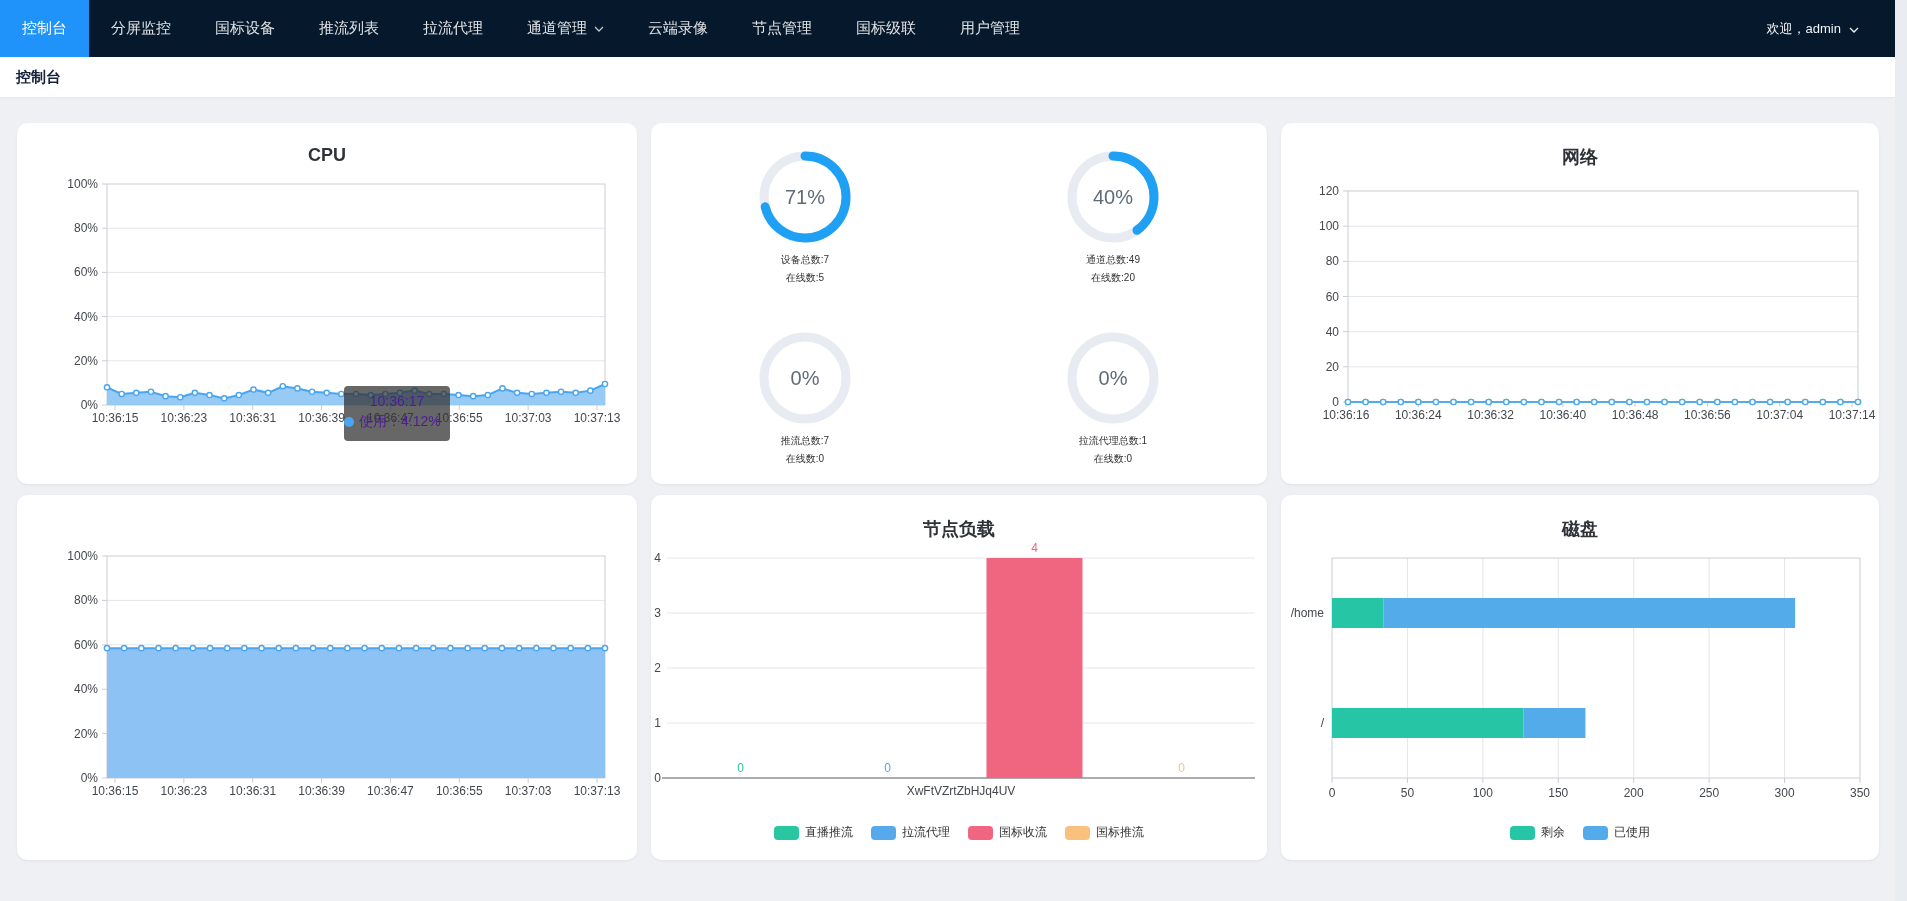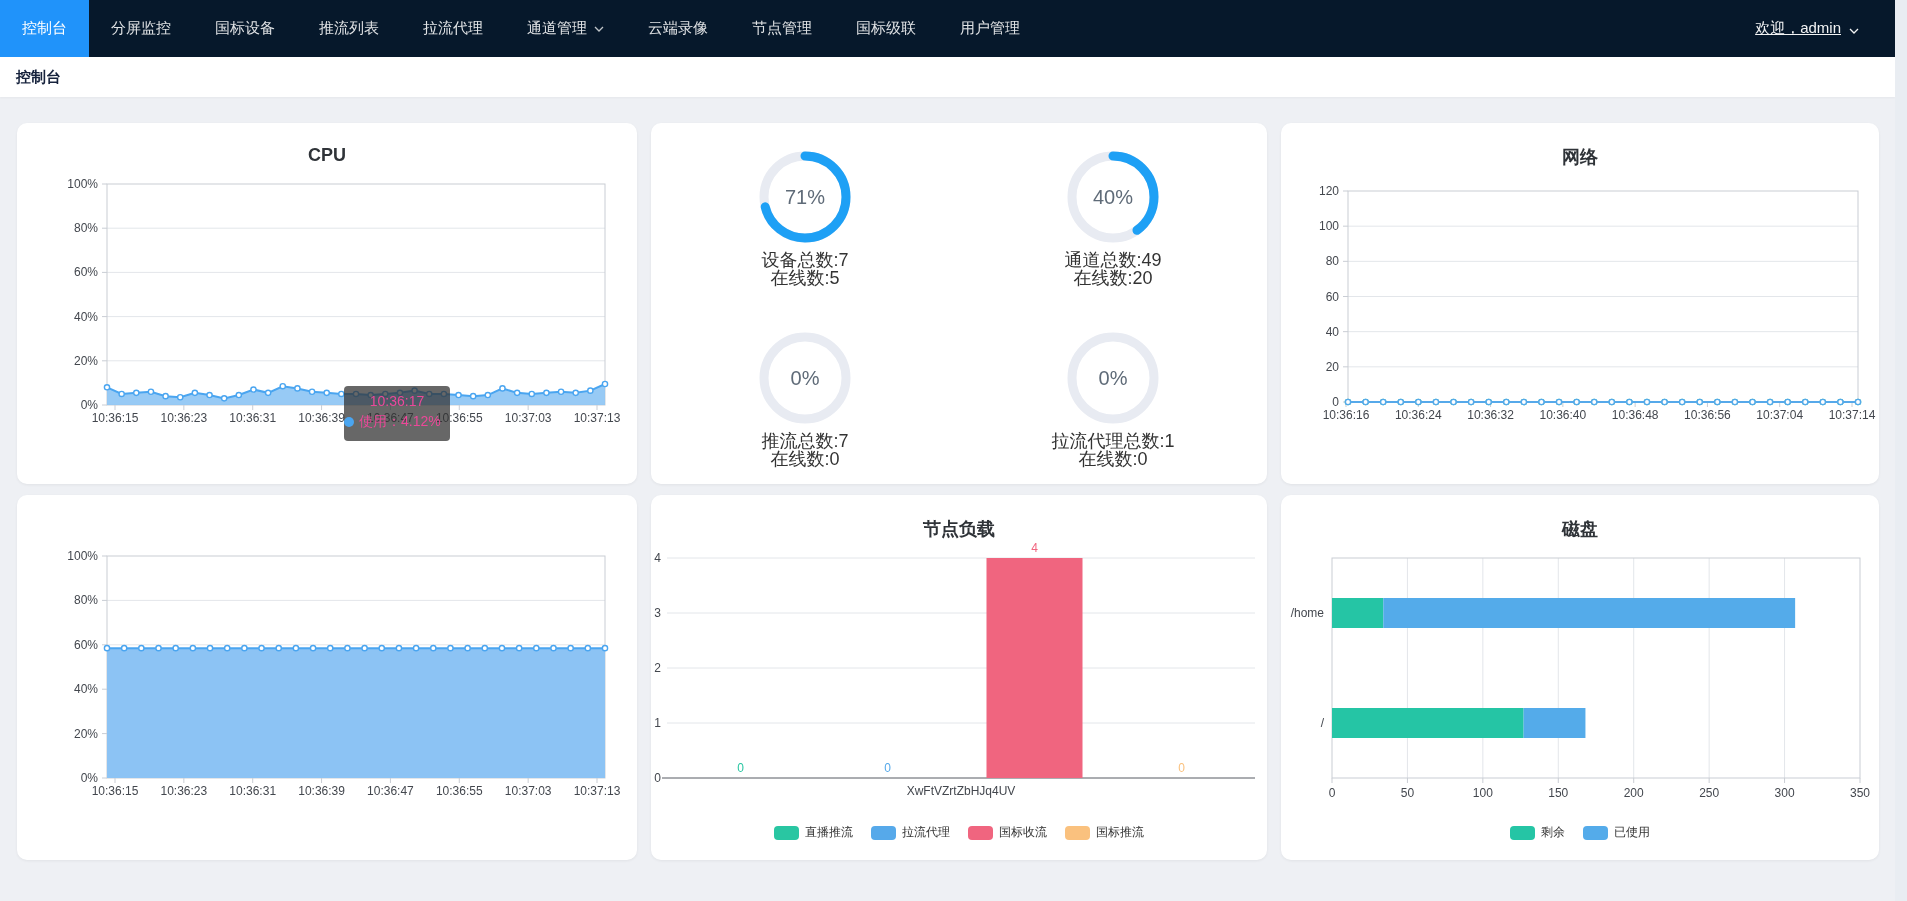--- a/index.html
+++ b/index.html
@@ -7,52 +7,52 @@
     font-family:"Liberation Sans","DejaVu Sans",sans-serif; }
   svg text { font-family:"Liberation Sans","DejaVu Sans",sans-serif; }
 
   
   .navbar { height:57px; width:1895px; background:#06182b; display:flex; align-items:stretch; }
   .nav-item { padding:0 22px; display:flex; align-items:center; gap:7px; font-size:15px;
     color:rgba(255,255,255,.88); cursor:pointer; white-space:nowrap; }
   .nav-item.active { background:#2093fa; color:#fff; }
   .nav-item .chev { color:rgba(255,255,255,.75); display:flex; }
   .nav-welcome { margin-left:auto; padding-right:36px; display:flex; align-items:center; gap:8px;
-    font-size:15px; color:rgba(255,255,255,.95); cursor:pointer;text-decoration:underline; }
+    font-size:13px; color:rgba(255,255,255,.95); cursor:pointer; }
 
   
   .breadcrumb-bar { height:40px; width:1895px; background:#fff; display:flex; align-items:center;
     padding-left:16px; box-shadow:0 1px 2px rgba(0,0,0,.04); }
   .breadcrumb-title { font-size:15px; font-weight:bold; color:#17233d; }
 
   
   .content { margin:26px 16px 0 17px; display:grid;
     grid-template-columns:620px 616px 598px; grid-template-rows:361px 365px; gap:11px 14px; }
   .panel { background:#fff; border-radius:10px; box-shadow:0 1px 3px rgba(0,0,0,.06);
     position:relative; overflow:hidden; }
   .panel-title { position:absolute; top:22px; left:0; width:100%; text-align:center;
     font-size:18px; font-weight:bold; color:#2f3338; z-index:2; }
   .chart-svg { position:absolute; left:0; top:0; }
 
   
   .tooltip { position:absolute; left:327px; top:263px; width:106px; height:55px; z-index:5;
-    background:rgba(50,50,50,.74); border-radius:4px; color:#ec4899; font-size:14px; padding-top:7px; }
+    background:rgba(50,50,50,.74); border-radius:4px; color:#4c1d95; font-size:14px; padding-top:7px; }
   .tt-time { text-align:center; }
   .tt-row { display:flex; align-items:center; gap:5px; margin-top:4px; }
   .tt-dot { width:10px; height:10px; border-radius:50%; background:var(--c,#2d9bf5); flex:0 0 auto; }
 
   
   .gauge-cell { position:absolute; width:308px; text-align:center; }
   .gpos-0 { left:0; top:28px; } .gpos-1 { left:308px; top:28px; }
   .gpos-2 { left:0; top:209px; } .gpos-3 { left:308px; top:209px; }
   .ring { position:relative; width:92px; height:92px; margin:0 auto; }
   .gauge-value { position:absolute; inset:0; display:flex; align-items:center; justify-content:center;
     font-size:20px; color:#5f6b78; }
   .gauge-lines { margin-top:8px; }
-  .gauge-line { font-size:18px; color:#333; line-height:18px; }
+  .gauge-line { font-size:10px; color:#333; line-height:18px; }
 
   
   .legend { position:absolute; left:0; width:100%; display:flex; justify-content:center;
     align-items:center; gap:18px; z-index:2; }
   .legend-bottom-net { bottom:14px; }
   .legend-bottom { bottom:19px; }
   .legend-item { display:flex; align-items:center; gap:6px; font-size:12px; color:#333; cursor:pointer; }
   .lswatch { width:25px; height:14px; border-radius:4px; background:var(--c,#999); }
   .lmark { position:relative; width:28px; height:12px; }
   .lbar { position:absolute; left:0; right:0; top:5px; height:2px; background:var(--c,#999); }

